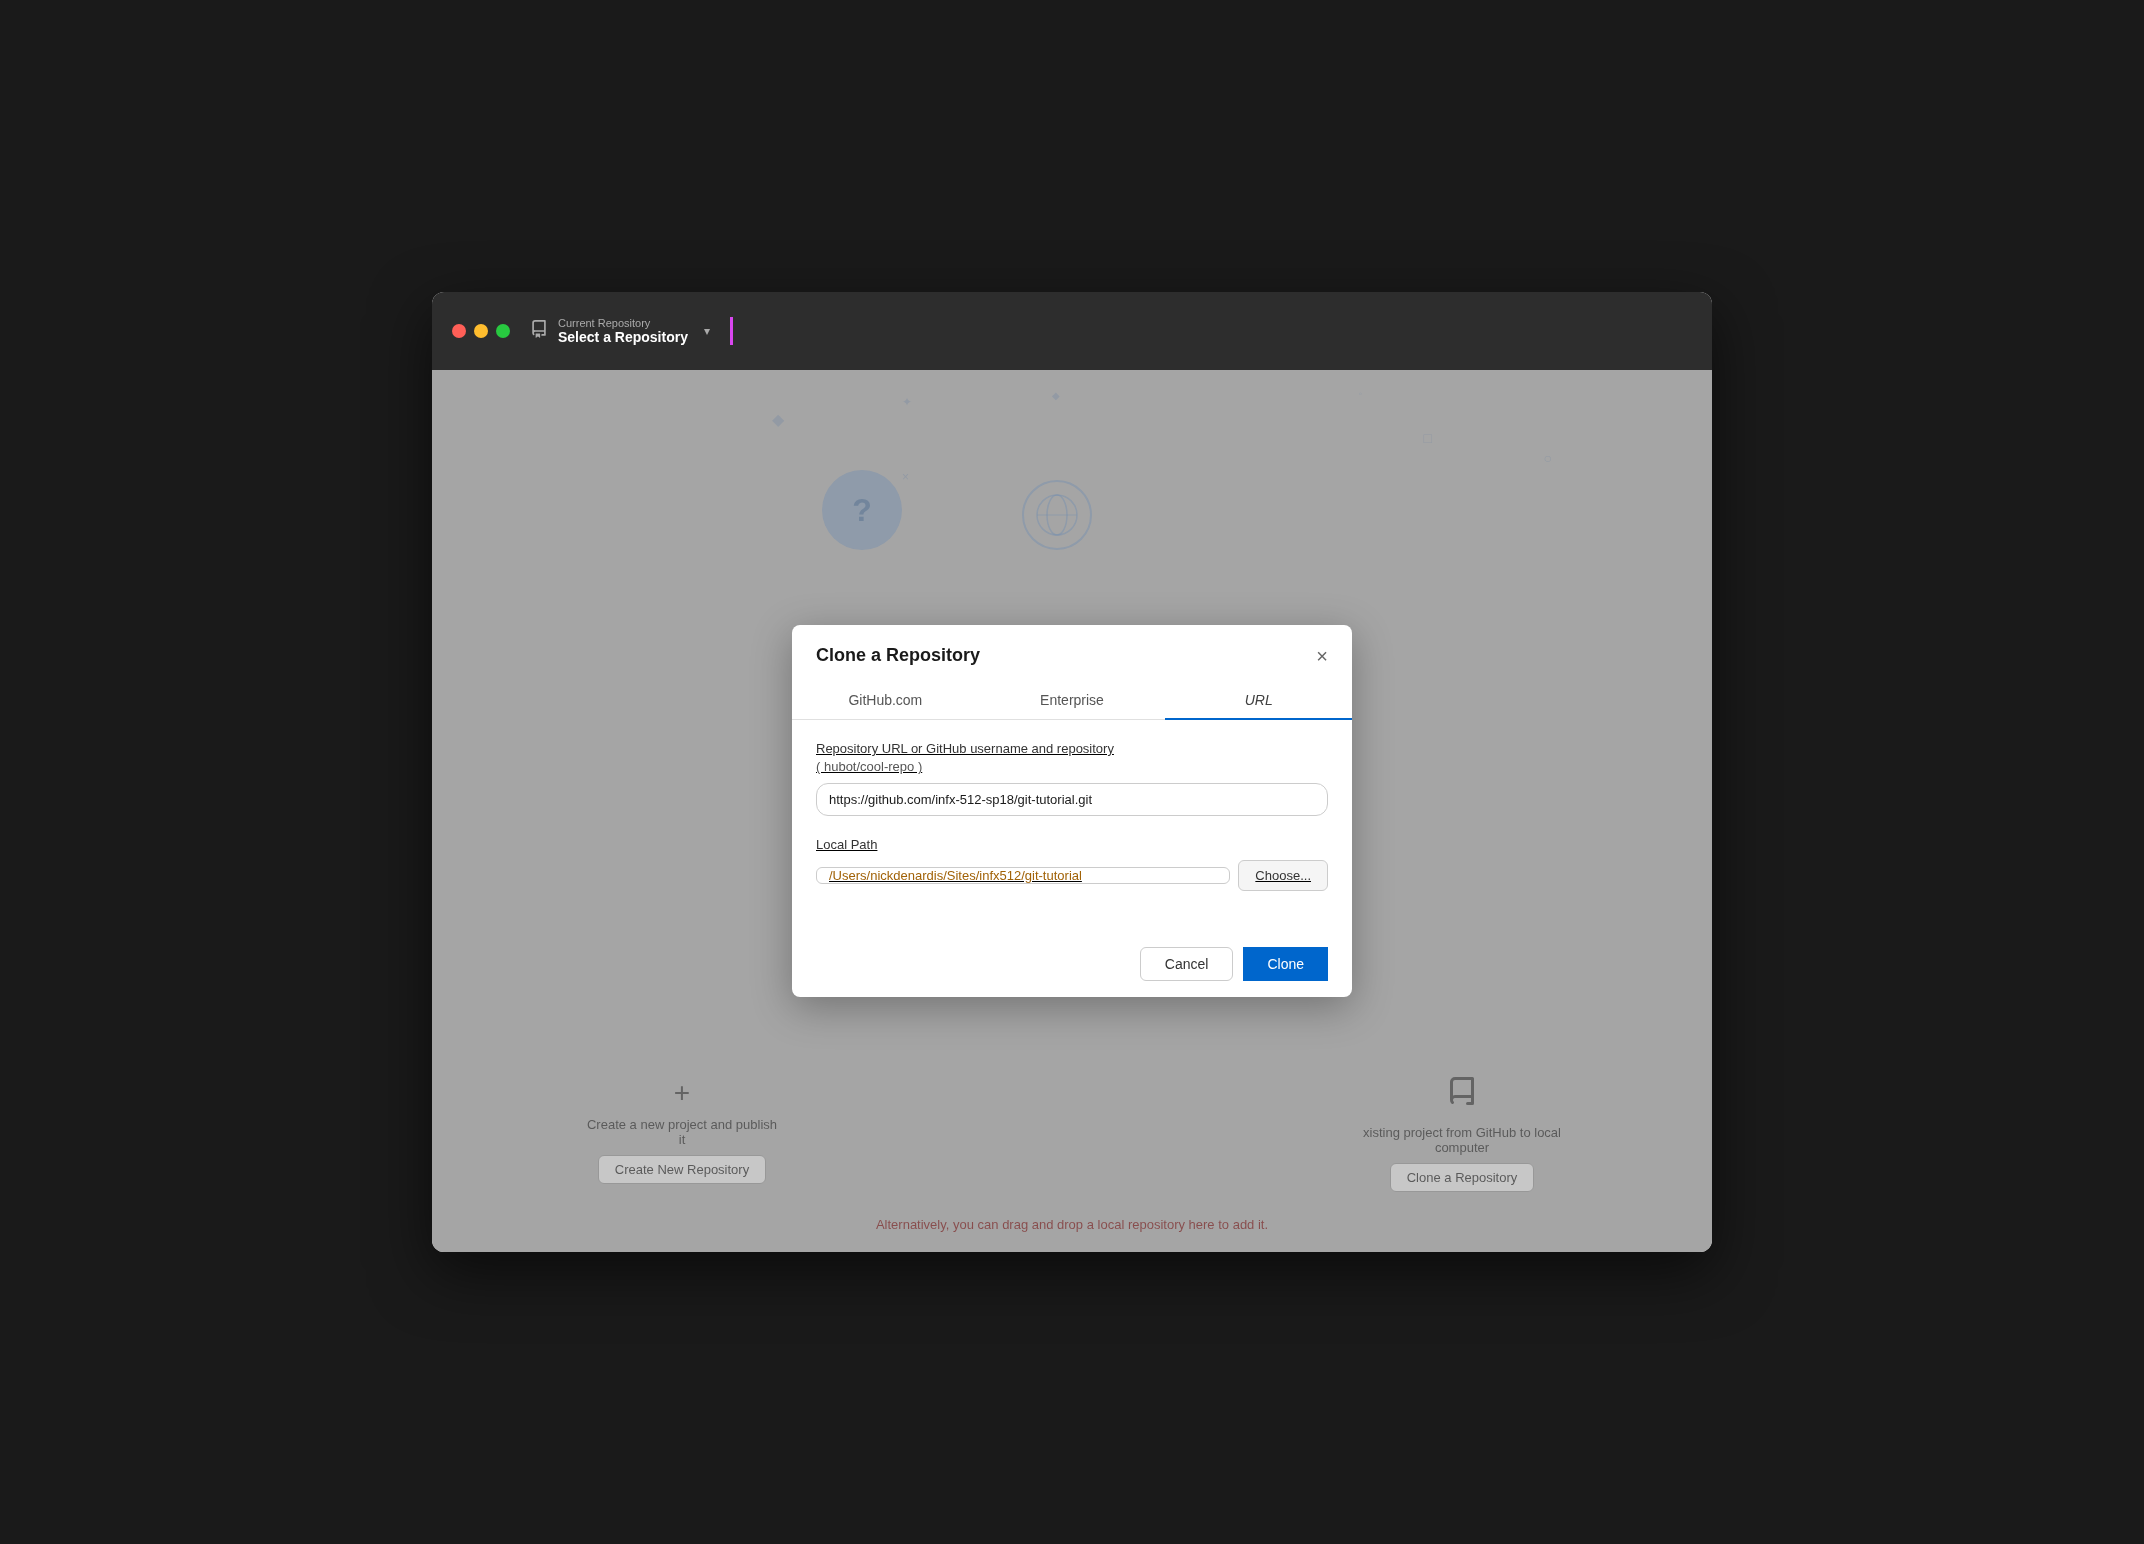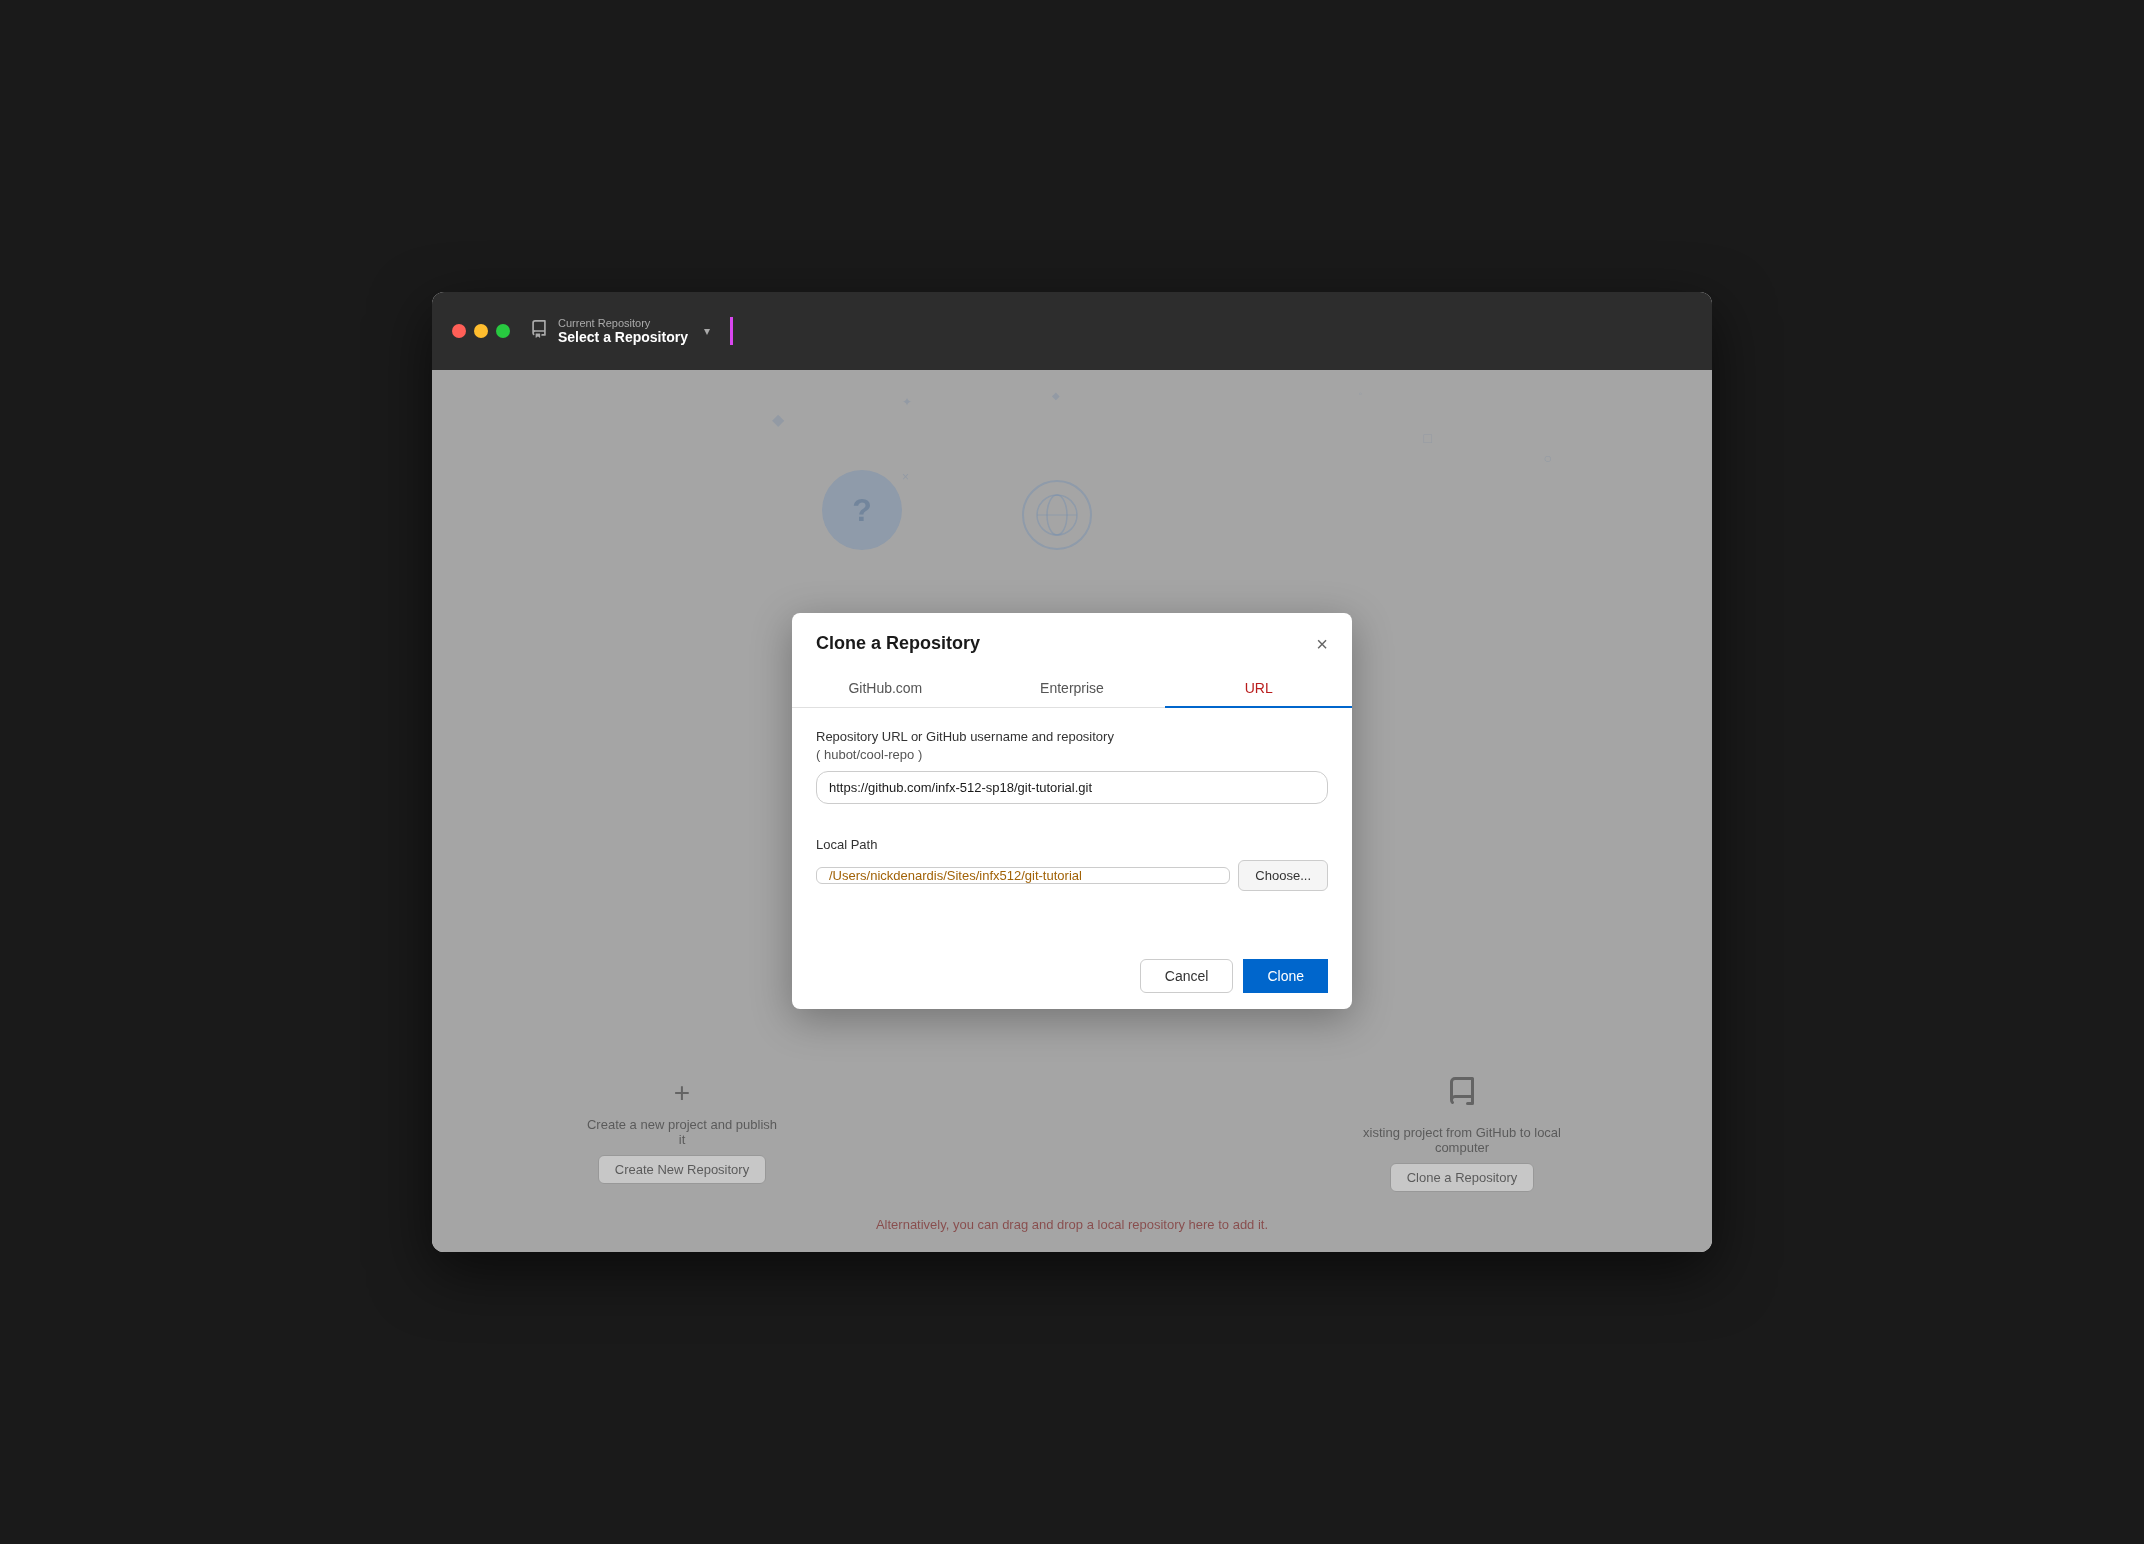--- a/index.html
+++ b/index.html
@@ -216,22 +216,23 @@
       padding: 10px 8px;
       text-align: center;
       font-size: 14px;
       color: #555;
       cursor: pointer;
       border-bottom: 2px solid transparent;
       margin-bottom: -1px;
     }
 
     .modal-tab.active {
-      color: #b91c1c;
+      color: #404040;
       border-bottom: 2px solid #0066cc;
+      font-style: italic;
     }
 
     
     .modal-body {
       padding: 20px 24px;
     }
 
     .field-label {
       font-size: 13px;
       color: #333;
@@ -305,21 +306,22 @@
       border: none;
       background: #0066cc;
       border-radius: 0;
       font-size: 14px;
       color: #fff;
       cursor: pointer;
       font-weight: 500;
     }
 
     .field-group {
-      margin-bottom: 32px;
+      margin-bottom: 20px;
+      text-decoration: underline;
     }
   </style>
 </head>
 <body>
 
 <div class="app-window">
 
   <div class="title-bar">
     <div class="traffic-lights">
       <div class="traffic-light close"></div>

